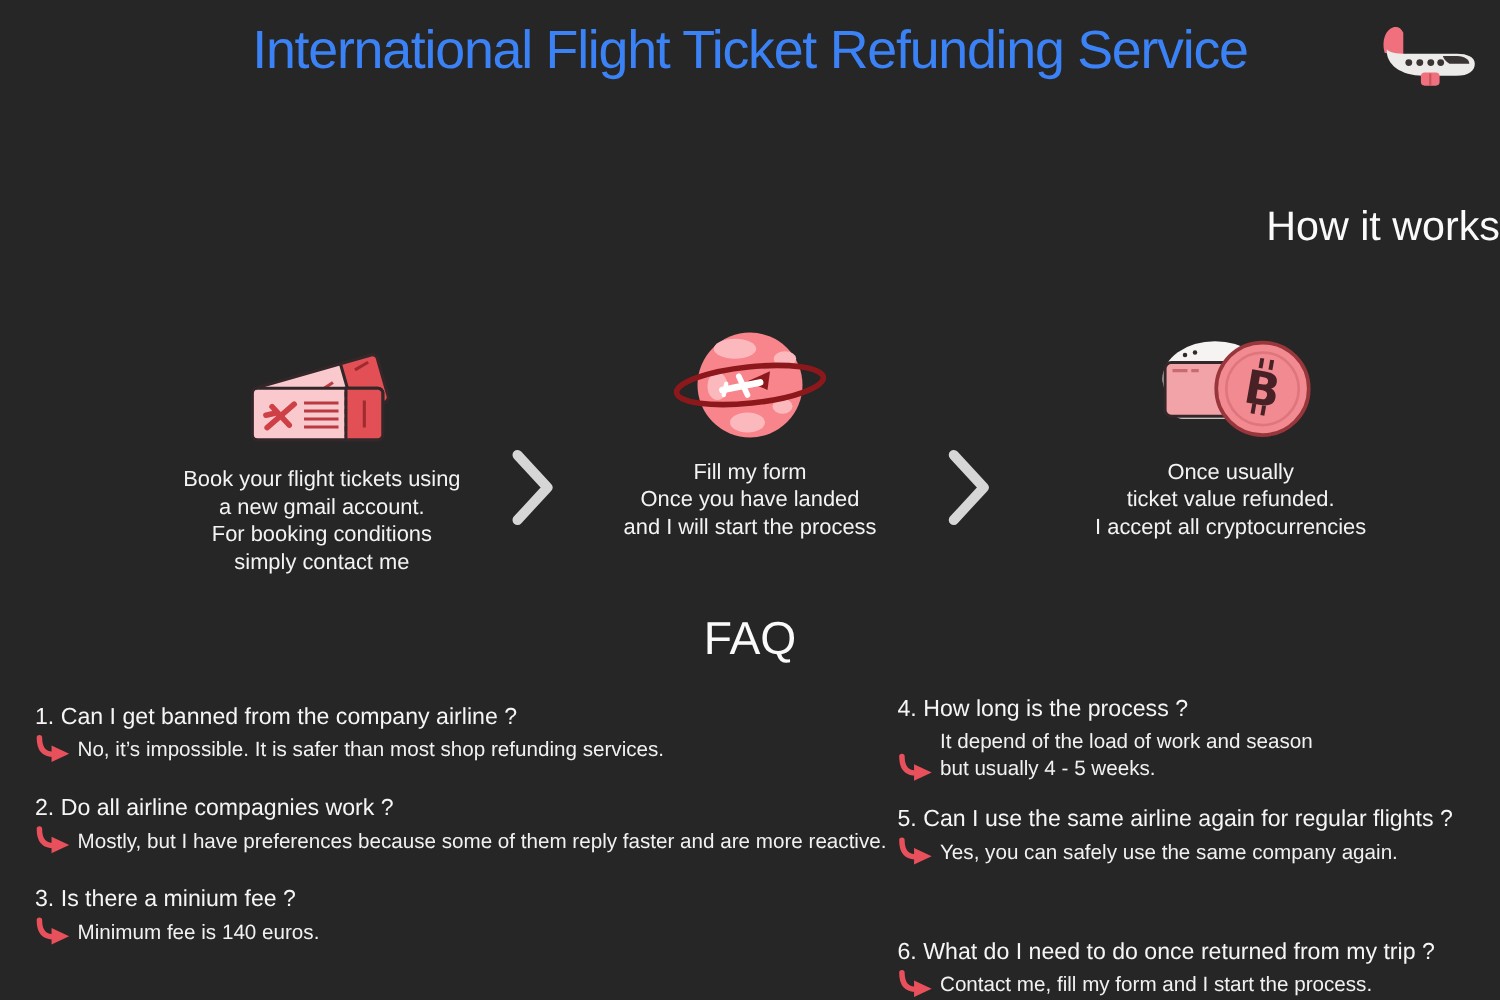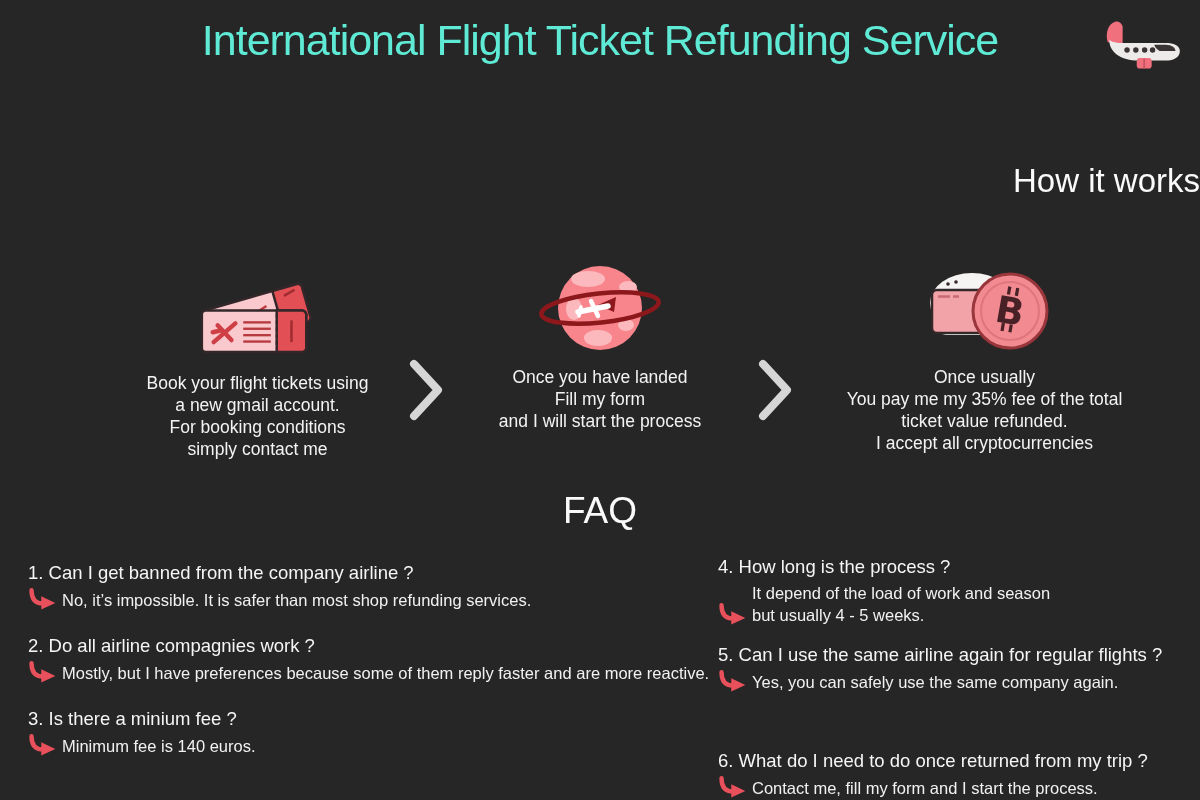--- a/index.html
+++ b/index.html
@@ -3,21 +3,21 @@
 <meta charset="utf-8">
 <style>
   html,body{margin:0;padding:0;background:#262626;}
   #canvas{
     position:relative;width:1200px;height:800px;background:#262626;
     overflow:hidden;font-family:"Liberation Sans",sans-serif;color:#f3f3f3;
   }
   
   .page-title{
     position:absolute;top:16px;left:0;width:1200px;text-align:center;
-    font-size:43px;font-weight:400;letter-spacing:-1px;color:#5eead4;
+    font-size:43px;font-weight:400;letter-spacing:-1px;color:#3b82f6;
   }
   .plane-logo{position:absolute;left:1098px;top:14px;width:88px;height:58px;}
   
   .hiw-heading{
     position:absolute;top:162px;left:0;width:1200px;text-align:right;
     font-size:33px;font-weight:400;color:#fafafa;
   }
   .step{position:absolute;text-align:center;}
   .step .icon-wrap{height:100px;display:flex;align-items:flex-end;justify-content:center;margin-bottom:10px;}
   .step .line{display:block;font-size:17.5px;line-height:22px;color:#f3f3f3;}
@@ -118,22 +118,22 @@
           <ellipse cx="62" cy="49" rx="59" ry="14.5" fill="none" stroke="#8c181c" stroke-width="4.5"></ellipse>
         </g>
         <polygon points="60,46 78,38 76,53" fill="#8c181c"></polygon>
         <g stroke="#ffffff" stroke-linecap="round">
           <line x1="40" y1="53" x2="70" y2="47" stroke-width="5.5"></line>
           <line x1="53" y1="42" x2="60" y2="57" stroke-width="4.5"></line>
           <line x1="43" y1="48" x2="41" y2="57" stroke-width="3.5"></line>
         </g>
       </svg>
     </div>
+    <span class="line">Fill my form</span>
     <span class="line">Once you have landed</span>
-    <span class="line">Fill my form</span>
     <span class="line">and I will start the process</span>
   </div>
 
   <div class="chev chev2">
     <svg width="36" height="64" viewBox="0 0 36 64">
       <polyline points="6,6 30,32 6,58" fill="none" stroke="#d6d6d6" stroke-width="8" stroke-linecap="round" stroke-linejoin="round"></polyline>
     </svg>
   </div>
 
   <div class="step step3">
@@ -151,21 +151,20 @@
         <g transform="rotate(10 90 52)" fill="#472125">
           <text x="90" y="65" text-anchor="middle" font-size="37" font-weight="bold" font-family="'DejaVu Sans','Liberation Sans',sans-serif">B</text>
           <rect x="84" y="28" width="3.2" height="8"></rect>
           <rect x="92" y="28" width="3.2" height="8"></rect>
           <rect x="84" y="65" width="3.2" height="8"></rect>
           <rect x="92" y="65" width="3.2" height="8"></rect>
         </g>
       </svg>
     </div>
     <span class="line">Once usually</span>
-    <span class="line">You pay me my 35% fee of the total</span>
     <span class="line">ticket value refunded.</span>
     <span class="line">I accept all cryptocurrencies</span>
   </div>
 
   <div class="faq-heading">FAQ</div>
 
   <div class="faq-col faq-left">
 
     <div class="faq-item">
       <div class="question">1. Can I get banned from the company airline ?</div>

